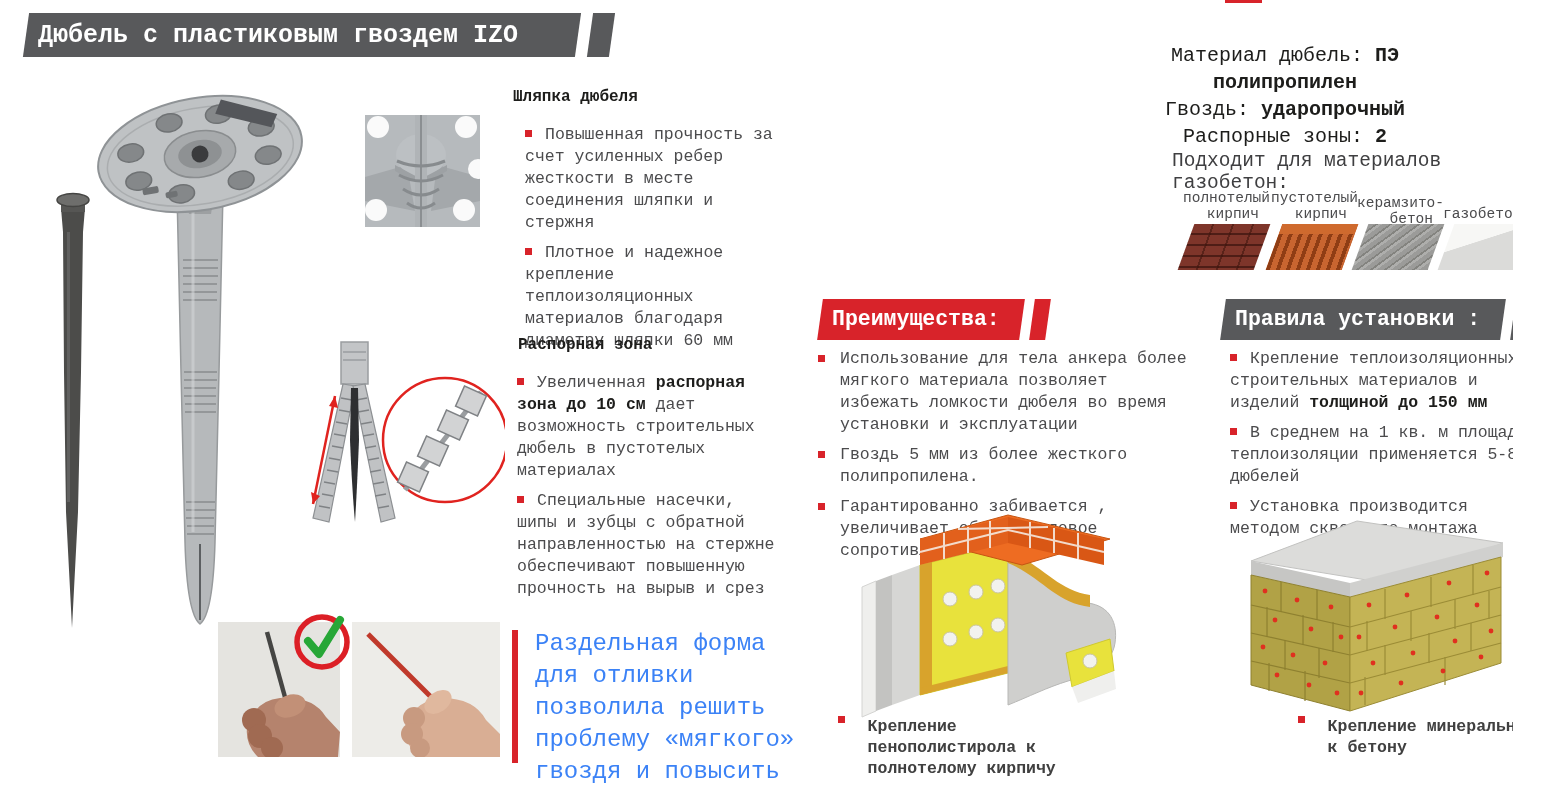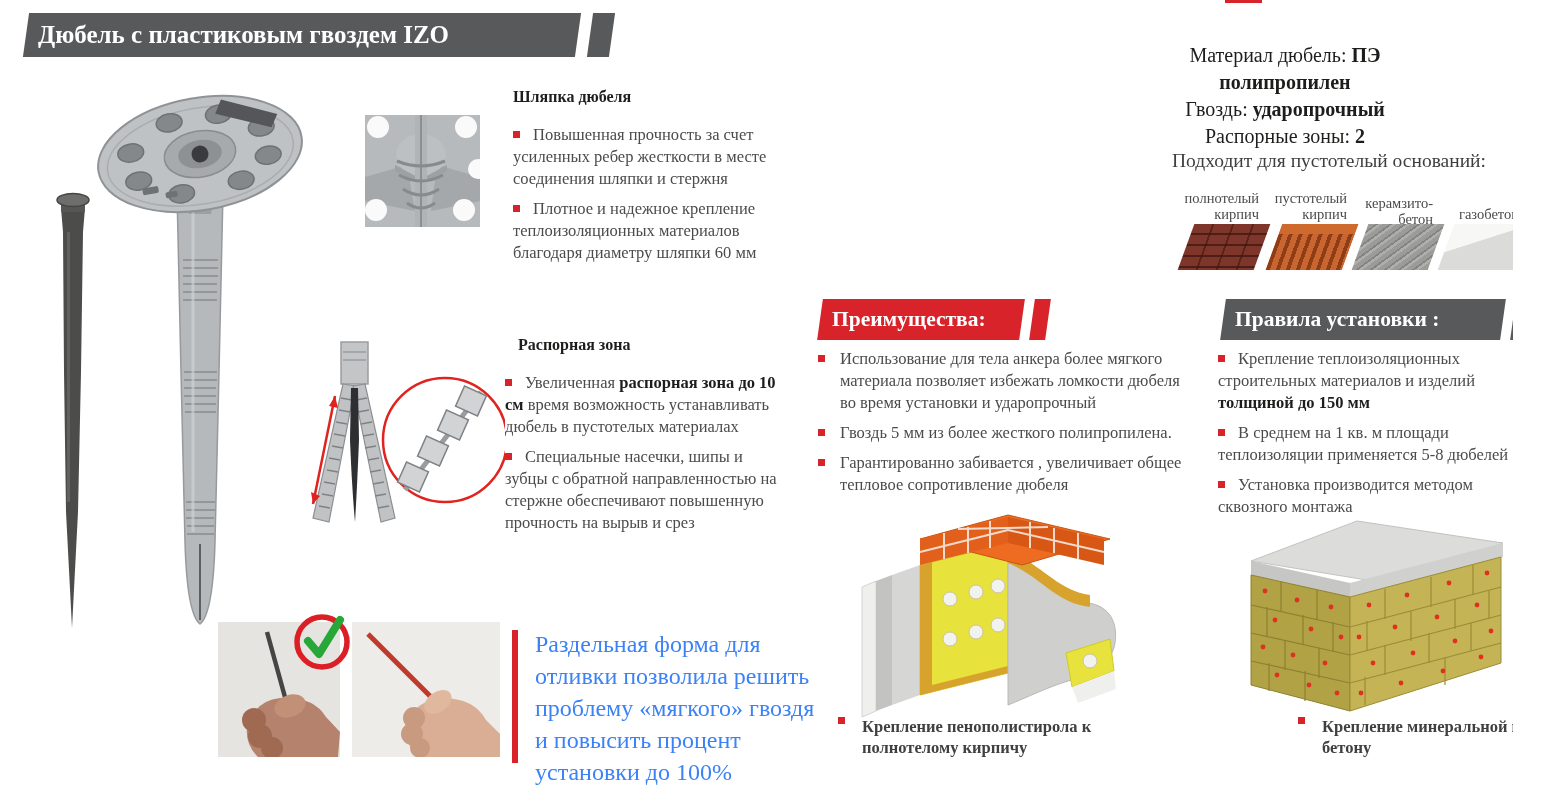--- a/index.html
+++ b/index.html
@@ -1,31 +1,31 @@
 <!DOCTYPE html>
 <html><head>
 <meta charset="utf-8">
 <style>
   html,body{margin:0;padding:0;background:#ffffff;}
   #canvas{position:relative;width:1513px;height:785px;background:#ffffff;overflow:hidden;
-          font-family:Liberation Serif, serif;color:#4b4b4d;}
+          font-family:Liberation Mono, monospace;color:#4b4b4d;}
   .abs{position:absolute;}
 
   
   .banner-main{position:absolute;top:0;bottom:0;transform:skewX(-8deg);}
   .banner-frag{position:absolute;top:0;bottom:0;transform:skewX(-8deg);}
   .banner-text{position:absolute;color:#ffffff;font-weight:bold;white-space:nowrap;}
   .gray{background:#58595b;}
   .red{background:#d8232a;}
 
   
   .h-black{color:#1d1d1b;font-weight:bold;font-size:16px;}
   .body-txt{font-size:16.5px;line-height:22px;color:#4b4b4d;}
   .sq{display:inline-block;width:7px;height:7px;background:#d8232a;margin-right:13px;vertical-align:2px;}
-  .li-flush{margin:0 0 8px 0;}
+  .li-flush{margin:0 0 8px 12px;}
   .li-hang{position:relative;padding-left:22px;margin:0 0 8px 0;}
   .li-hang .sq{position:absolute;left:0;top:7px;margin:0;}
   .b{font-weight:bold;color:#1d1d1b;}
   .caption{font-size:16.5px;line-height:21px;font-weight:bold;color:#404040;}
 
   
   #specs{text-align:center;font-size:20px;line-height:27px;color:#1d1d1b;margin-top:16px;}
 
   
   .mat-label{font-size:14.5px;line-height:15.5px;color:#4b4b4d;text-align:right;}
@@ -130,21 +130,21 @@
   </svg>
 
   <div class="abs h-black" style="left:513px;top:88px;">Шляпка дюбеля</div>
   <div class="abs body-txt" style="left:513px;top:124px;width:272px;">
     <p class="li-flush"><span class="sq"></span><span>Повышенная прочность за счет усиленных ребер жесткости в месте соединения шляпки и стержня</span></p>
     <p class="li-flush"><span class="sq"></span><span>Плотное и надежное крепление теплоизоляционных материалов благодаря диаметру шляпки 60 мм</span></p>
   </div>
 
   <div class="abs h-black" style="left:518px;top:336px;">Распорная зона</div>
   <div class="abs body-txt" style="left:505px;top:372px;width:278px;">
-    <p class="li-flush"><span class="sq"></span><span>Увеличенная </span><span class="b">распорная зона  до 10 см</span><span> время возможность устанавливать дюбель в пустотелых материалах</span></p>
+    <p class="li-flush"><span class="sq"></span><span>Увеличенная </span><span class="b">распорная зона  до 10 см</span><span> дает возможность строительных дюбель в пустотелых материалах</span></p>
     <p class="li-flush"><span class="sq"></span><span>Специальные насечки, шипы и зубцы с обратной направленностью на стержне обеспечивают повышенную прочность на вырыв и срез</span></p>
   </div>
 
   <svg class="abs" style="left:305px;top:340px;" width="200" height="205" viewBox="0 0 200 205">
 
     <rect x="36" y="2" width="27" height="42" fill="#c3c5c7" stroke="#9a9da0" stroke-width="1.5"></rect>
     <line x1="38" y1="12" x2="61" y2="12" stroke="#9a9da0" stroke-width="1.5"></line>
     <line x1="38" y1="20" x2="61" y2="20" stroke="#9a9da0" stroke-width="1.5"></line>
 
     <path d="M38,44 L50,46 L24,182 L8,178 Z" fill="#c0c2c4" stroke="#8d9093" stroke-width="1.2"></path>
@@ -217,21 +217,21 @@
 
   <div class="abs" id="note-bar" style="left:512px;top:630px;width:6px;height:133px;"></div>
   <div class="abs" id="note-text" style="left:535px;top:628px;width:280px;">Раздельная форма для отливки позволила решить проблему «мягкого» гвоздя и повысить процент установки до 100%</div>
 
   <div class="abs" style="left:815px;top:299px;width:245px;height:41px;">
     <div class="banner-main red" style="left:5px;width:202px;"></div>
     <div class="banner-frag red" style="left:217px;width:16px;"></div>
     <div class="banner-text" style="left:17px;top:8px;font-size:21.5px;">Преимущества:</div>
   </div>
   <div class="abs body-txt" style="left:818px;top:348px;width:372px;">
-    <div class="li-hang"><span class="sq"></span><span>Использование для тела анкера более мягкого материала позволяет избежать ломкости дюбеля во время установки и ударопрочный</span></div>
+    <div class="li-hang"><span class="sq"></span><span>Использование для тела анкера более мягкого материала позволяет избежать ломкости дюбеля во время установки и эксплуатации</span></div>
     <div class="li-hang"><span class="sq"></span><span>Гвоздь 5 мм из более жесткого полипропилена.</span></div>
     <div class="li-hang"><span class="sq"></span><span>Гарантированно забивается , увеличивает общее тепловое сопротивление дюбеля</span></div>
   </div>
 
   <svg class="abs" style="left:858px;top:503px;" width="275" height="215" viewBox="0 0 275 215">
 
     <path d="M4,84 L18,78 L18,208 L4,214 Z" fill="#efefed" stroke="#d4d4d2"></path>
     <path d="M18,78 L34,72 L34,202 L18,208 Z" fill="#c3c3c1"></path>
     <path d="M34,72 L62,62 L62,192 L34,202 Z" fill="#d6d6d4"></path>
 
@@ -273,21 +273,21 @@
     <span class="caption" style="display:inline-block;width:240px;vertical-align:top;">Крепление пенополистирола к полнотелому кирпичу</span>
   </div>
 
   <div class="abs" id="specs" style="right:13px;top:26px;width:430px;">
     <div><span>Материал дюбель: </span><span class="b">ПЭ</span></div>
     <div><span class="b">полипропилен</span></div>
     <div><span>Гвоздь: </span><span class="b">ударопрочный</span></div>
     <div><span>Распорные зоны: </span><span class="b">2</span></div>
   </div>
 
-  <div class="abs" style="left:1172px;top:150px;font-size:19.5px;color:#3f3f41;">Подходит для пустотелый оснований:</div>
+  <div class="abs" style="left:1172px;top:150px;font-size:19.5px;color:#3f3f41;">Подходит для материалов газобетон:</div>
 
   <div class="abs mat-label" style="left:1183px;top:191px;width:76px;">
     <div>полнотелый</div>
       <div>кирпич</div>
   </div>
   <div class="abs mat-label" style="left:1271px;top:191px;width:76px;">
     <div>пустотелый</div>
       <div>кирпич</div>
   </div>
   <div class="abs mat-label" style="left:1357px;top:196px;width:76px;">

